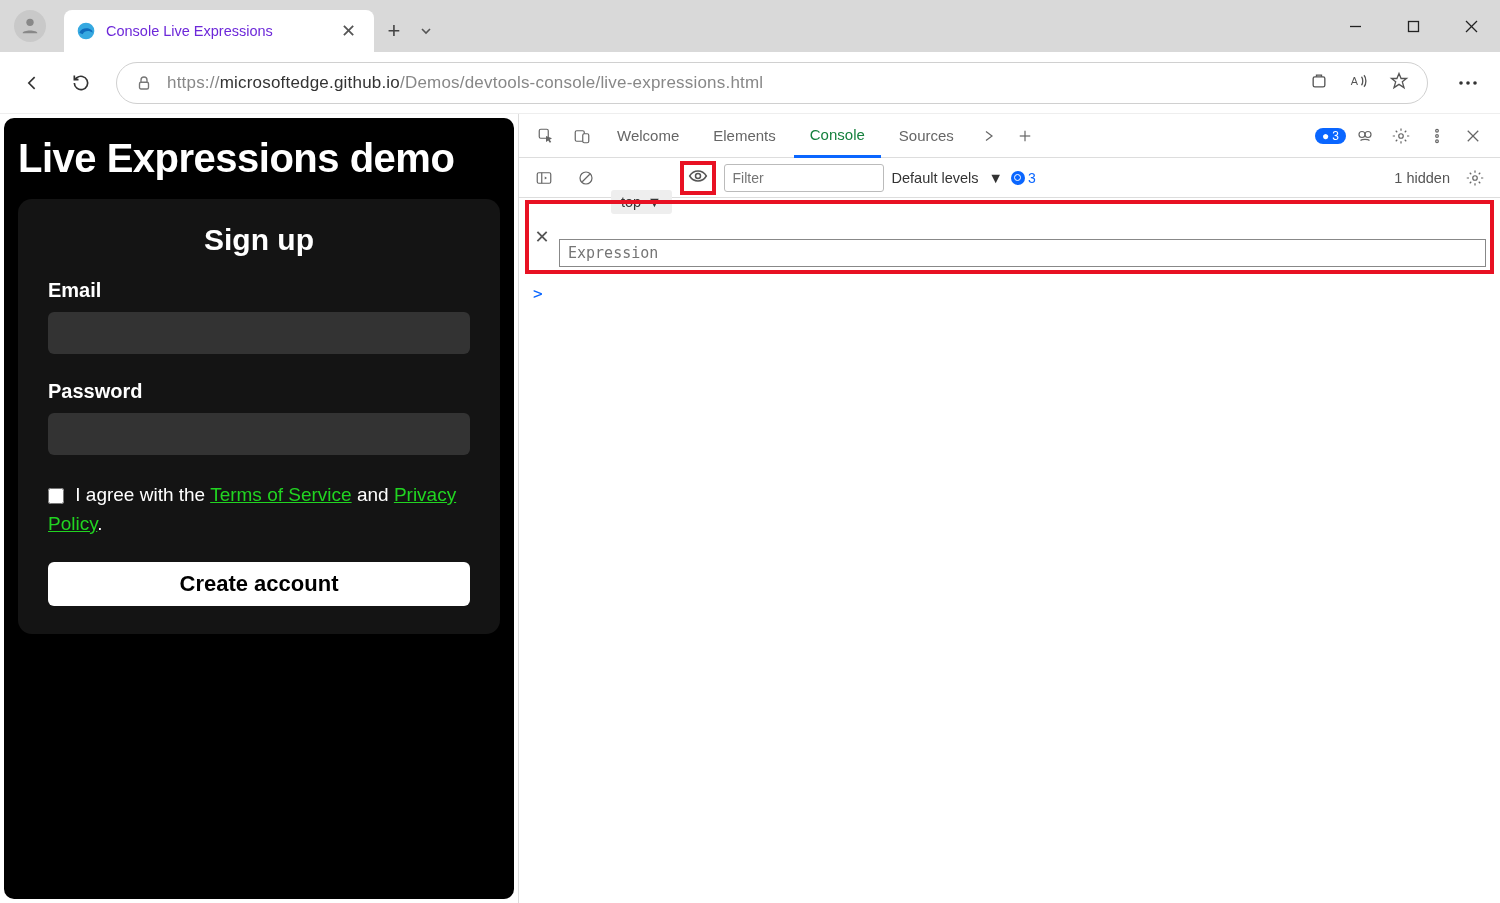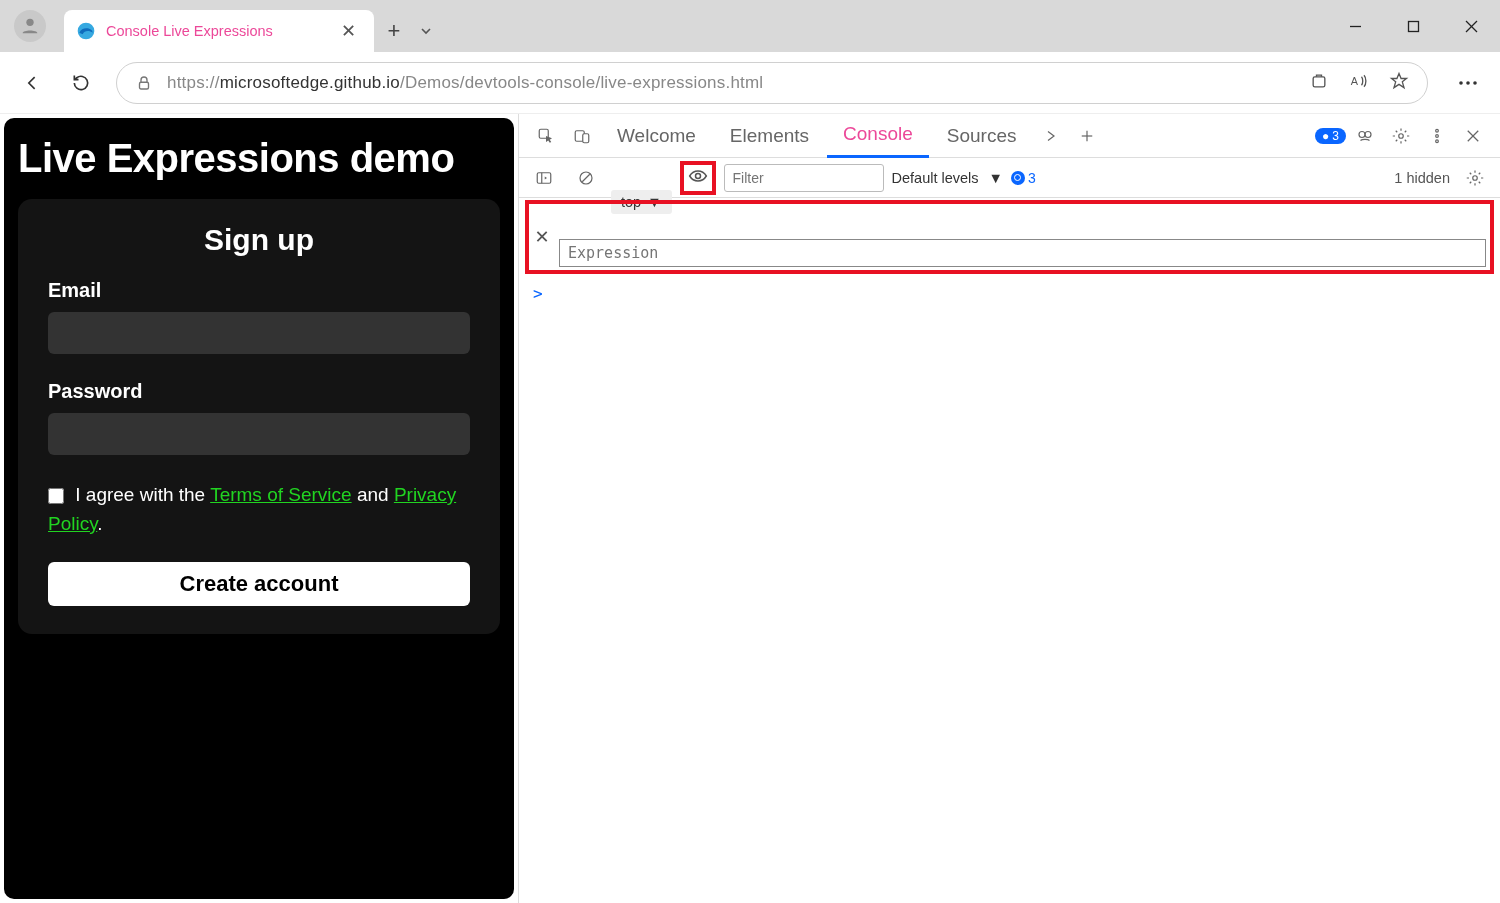--- a/index.html
+++ b/index.html
@@ -4,21 +4,21 @@
 <style>
 * { margin: 0; padding: 0; box-sizing: border-box; font-family: "Segoe UI", Arial, sans-serif; }
 body { width: 1500px; height: 903px; overflow: hidden; background: #fff; }
 
 
 .titlebar { height: 52px; background: #d9d9d9; display: flex; align-items: flex-end; }
 .profile-circle { width: 32px; height: 32px; background: #c9c9c9; border-radius: 50%; margin: 0 18px 10px 14px; display:flex; align-items:center; justify-content:center;}
 .profile-circle svg { width: 22px; height: 22px; fill:#888;}
 .tab { background: #fff; border-radius: 8px 8px 0 0; height: 42px; display: flex; align-items: center; padding: 0 14px 0 12px; gap: 10px; min-width: 310px; }
 .tab-favicon { width:20px;height:20px; }
-.tab-title { font-size: 14.5px; color: #ec4899; flex:1;}
+.tab-title { font-size: 14.5px; color: #6d28d9; flex:1;}
 .tab-close { font-size: 18px; color:#555; padding:0 4px;}
 .newtab { width:40px; display:flex; align-items:center; justify-content:center; font-size:22px; color:#444; height:42px;}
 .tabdrop { width:24px; display:flex; align-items:center; justify-content:center; color:#555; height:42px;}
 .wincontrols { margin-left:auto; display:flex; height:52px;}
 .wincontrols div { width:58px; display:flex; align-items:center; justify-content:center;}
 .wincontrols svg{width:13px;height:13px;stroke:#222;stroke-width:1.3;fill:none;}
 
 
 .addrrow { height: 62px; display:flex; align-items:center; padding: 0 12px; gap:6px; background:#fff; border-bottom: 1px solid #eee;}
 .navbtn { width:42px; height:42px; display:flex; align-items:center; justify-content:center; border-radius:6px;}
@@ -46,22 +46,22 @@
 .agree { font-size:19px; line-height:1.5; margin: 6px 0 24px;}
 .agree input{ width:16px;height:16px; margin-right:6px; vertical-align:middle;}
 .agree a { color:#21d421; text-decoration:underline;}
 .createbtn { width:100%; height:44px; background:#fff; color:#000; border:none; border-radius:6px; font-size:22px; font-weight:700;}
 
 
 .devtools { flex:1; border-left:1px solid #ddd; display:flex; flex-direction:column; background:#fff;}
 .dt-tabs { height:44px; display:flex; align-items:center; border-bottom:1px solid #ddd; padding:0 10px; gap:2px;}
 .dt-ibtn { width:34px; height:34px; display:flex; align-items:center; justify-content:center; border-radius:4px;}
 .dt-ibtn svg{width:18px;height:18px;stroke:#666;fill:none;stroke-width:1.6;}
-.dt-tab { padding:0 16px; height:44px; display:flex; align-items:center; font-size:19px; color:#666;text-align:right;}
-.dt-tab.active { color:#ec4899; border-bottom:3px solid #0a66ff; font-weight:500;}
+.dt-tab { padding:0 16px; height:44px; display:flex; align-items:center; font-size:15px; color:#666;text-align:right;}
+.dt-tab.active { color:#15803d; border-bottom:3px solid #0a66ff; font-weight:500;}
 .dt-tabs .spacer{flex:1;}
 .errpill{ background:#0a66ff; color:#fff; border-radius:9px; font-size:12px; padding:1px 7px; display:inline-flex; align-items:center; gap:3px;}
 .errpill::before{content:"";width:6px;height:6px;background:#fff;border-radius:50%; display:none;}
 
 
 .ctoolbar { height:40px; display:flex; align-items:center; border-bottom:1px solid #ddd; padding:0 8px; gap:8px; font-size:14.5px; color:#333;}
 .ctoolbar .sel { background:#eee; padding:4px 10px; border-radius:3px; display:flex; align-items:center; gap:6px;margin-top:48px;}
 .eye-box { border:4px solid #e81123; padding:2px 4px; height:34px; display:flex; align-items:center;}
 .eye-box svg{width:20px;height:14px;stroke:#555;fill:none;stroke-width:1.8;}
 .filter-in { border:1px solid #bbb; border-radius:3px; height:28px; width:160px; padding:0 8px; font-size:14px;}

